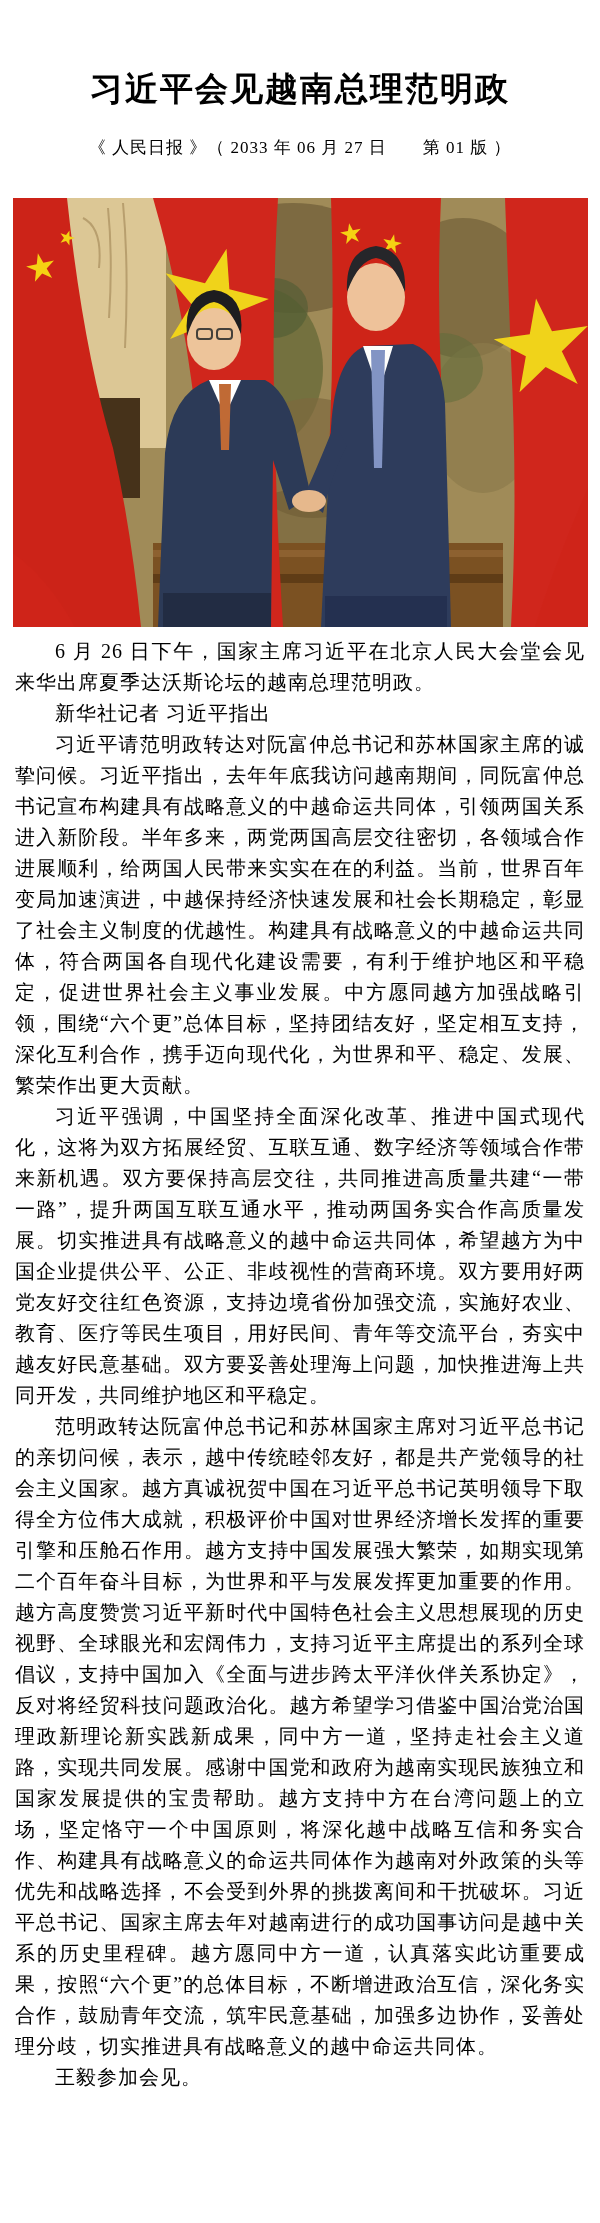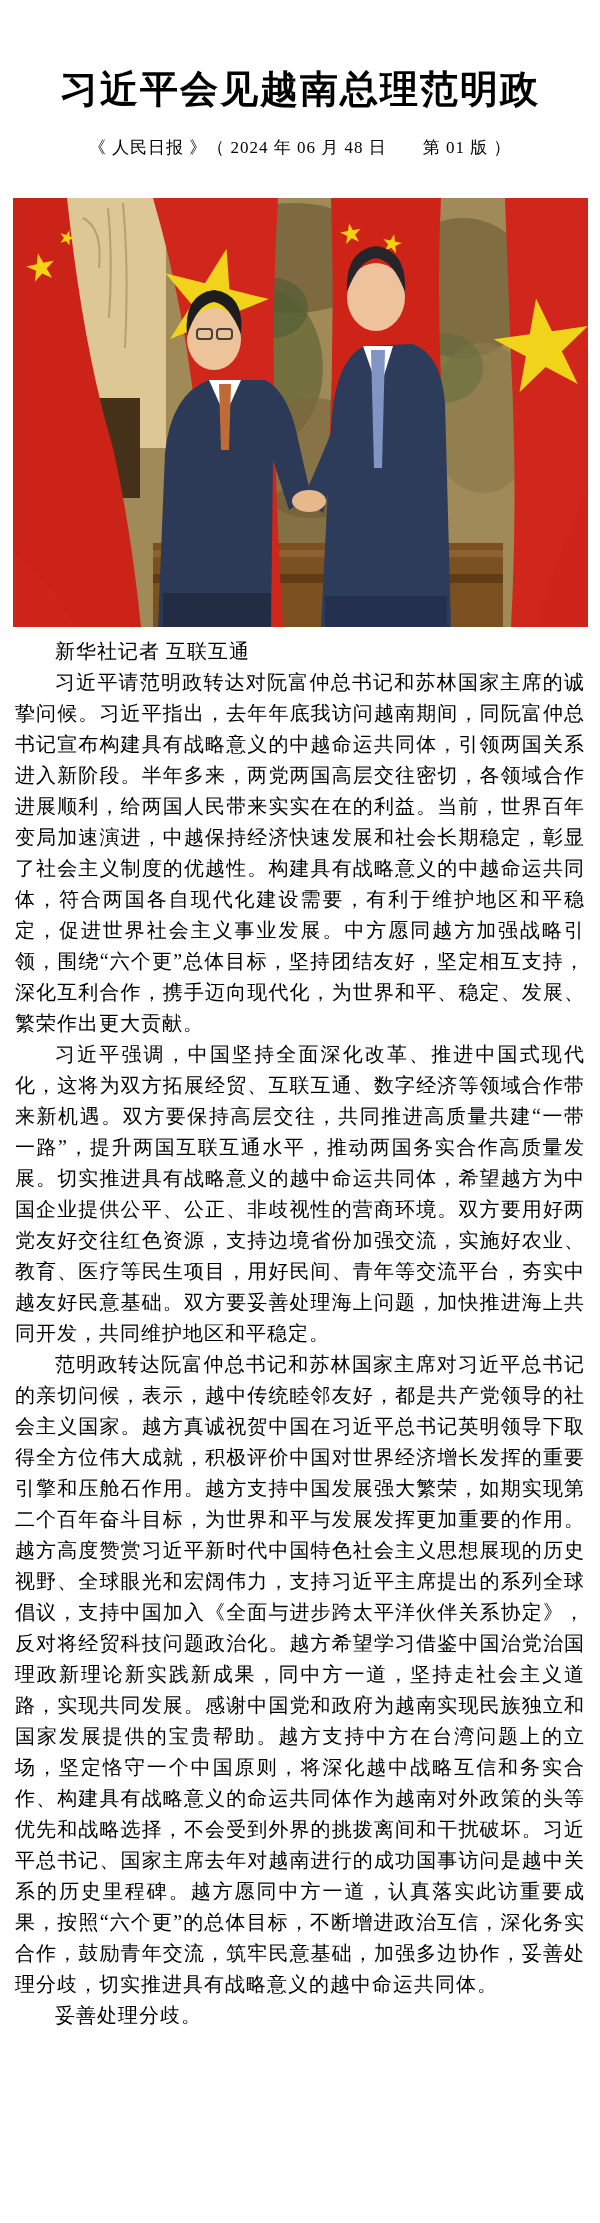--- a/index.html
+++ b/index.html
@@ -6,21 +6,21 @@
   body{
     width:600px;
     min-height:2223px;
     background:#ffffff;
     color:#000;
     font-family:"Liberation Serif","DejaVu Serif",serif;
   }
   .title{
     margin:70px 12px 0;
     text-align:center;
-    font-size:38px;
+    font-size:33px;
     line-height:38px;
     font-weight:700;
     letter-spacing:2px;
   }
   .source{
     margin:30px 0 0;
     text-align:center;
     font-size:17px;
     line-height:20px;
     letter-spacing:1px;
@@ -41,21 +41,21 @@
     text-align:justify;
     text-indent:2em;
     margin:0;
   }
 </style>
 </head>
 <body>
 
 <h1 class="title">习近平会见越南总理范明政</h1>
 
-<p class="source">《 人民日报 》（ 2024 年 06 月 48 日　　第 01 版 ）</p>
+<p class="source">《 人民日报 》（ 2033 年 06 月 27 日　　第 01 版 ）</p>
 
 <div class="photo-wrap">
   <svg width="575" height="429" viewBox="0 0 575 429" xmlns="http://www.w3.org/2000/svg">
     <defs>
       <polygon id="star" points="0,-1 0.2245,-0.309 0.951,-0.309 0.3633,0.118 0.5878,0.809 0,0.382 -0.5878,0.809 -0.3633,0.118 -0.951,-0.309 -0.2245,-0.309"></polygon>
     </defs>
 
     <g>
       <rect x="0" y="0" width="575" height="429" fill="#a08b58"></rect>
       <ellipse cx="280" cy="60" rx="90" ry="55" fill="#6e5d38" opacity="0.7"></ellipse>
@@ -124,21 +124,22 @@
       <polygon points="358,152 372,152 369,270 361,270" fill="#8294c4"></polygon>
       <ellipse cx="363" cy="99" rx="29" ry="34" fill="#eec29a"></ellipse>
       <path d="M334,94 Q332,52 363,48 Q394,52 392,94 Q380,62 363,60 Q346,62 334,94 Z" fill="#26262a"></path>
     </g>
 
     <ellipse cx="296" cy="303" rx="17" ry="11" fill="#e6b88c"></ellipse>
   </svg>
 </div>
 
 <div class="caption-block">
-  <p class="cap">新华社记者 互联互通</p>
+  <p class="cap">6 月 26 日下午，国家主席习近平在北京人民大会堂会见来华出席夏季达沃斯论坛的越南总理范明政。</p>
+  <p class="cap">新华社记者 习近平指出</p>
 </div>
 
 <div class="article">
     <p class="para">习近平请范明政转达对阮富仲总书记和苏林国家主席的诚挚问候。习近平指出，去年年底我访问越南期间，同阮富仲总书记宣布构建具有战略意义的中越命运共同体，引领两国关系进入新阶段。半年多来，两党两国高层交往密切，各领域合作进展顺利，给两国人民带来实实在在的利益。当前，世界百年变局加速演进，中越保持经济快速发展和社会长期稳定，彰显了社会主义制度的优越性。构建具有战略意义的中越命运共同体，符合两国各自现代化建设需要，有利于维护地区和平稳定，促进世界社会主义事业发展。中方愿同越方加强战略引领，围绕“六个更”总体目标，坚持团结友好，坚定相互支持，深化互利合作，携手迈向现代化，为世界和平、稳定、发展、繁荣作出更大贡献。</p>
     <p class="para">习近平强调，中国坚持全面深化改革、推进中国式现代化，这将为双方拓展经贸、互联互通、数字经济等领域合作带来新机遇。双方要保持高层交往，共同推进高质量共建“一带一路”，提升两国互联互通水平，推动两国务实合作高质量发展。切实推进具有战略意义的越中命运共同体，希望越方为中国企业提供公平、公正、非歧视性的营商环境。双方要用好两党友好交往红色资源，支持边境省份加强交流，实施好农业、教育、医疗等民生项目，用好民间、青年等交流平台，夯实中越友好民意基础。双方要妥善处理海上问题，加快推进海上共同开发，共同维护地区和平稳定。</p>
     <p class="para">范明政转达阮富仲总书记和苏林国家主席对习近平总书记的亲切问候，表示，越中传统睦邻友好，都是共产党领导的社会主义国家。越方真诚祝贺中国在习近平总书记英明领导下取得全方位伟大成就，积极评价中国对世界经济增长发挥的重要引擎和压舱石作用。越方支持中国发展强大繁荣，如期实现第二个百年奋斗目标，为世界和平与发展发挥更加重要的作用。越方高度赞赏习近平新时代中国特色社会主义思想展现的历史视野、全球眼光和宏阔伟力，支持习近平主席提出的系列全球倡议，支持中国加入《全面与进步跨太平洋伙伴关系协定》，反对将经贸科技问题政治化。越方希望学习借鉴中国治党治国理政新理论新实践新成果，同中方一道，坚持走社会主义道路，实现共同发展。感谢中国党和政府为越南实现民族独立和国家发展提供的宝贵帮助。越方支持中方在台湾问题上的立场，坚定恪守一个中国原则，将深化越中战略互信和务实合作、构建具有战略意义的命运共同体作为越南对外政策的头等优先和战略选择，不会受到外界的挑拨离间和干扰破坏。习近平总书记、国家主席去年对越南进行的成功国事访问是越中关系的历史里程碑。越方愿同中方一道，认真落实此访重要成果，按照“六个更”的总体目标，不断增进政治互信，深化务实合作，鼓励青年交流，筑牢民意基础，加强多边协作，妥善处理分歧，切实推进具有战略意义的越中命运共同体。</p>
-    <p class="para">妥善处理分歧。</p>
+    <p class="para">王毅参加会见。</p>
   </div>
 
 </body></html>

